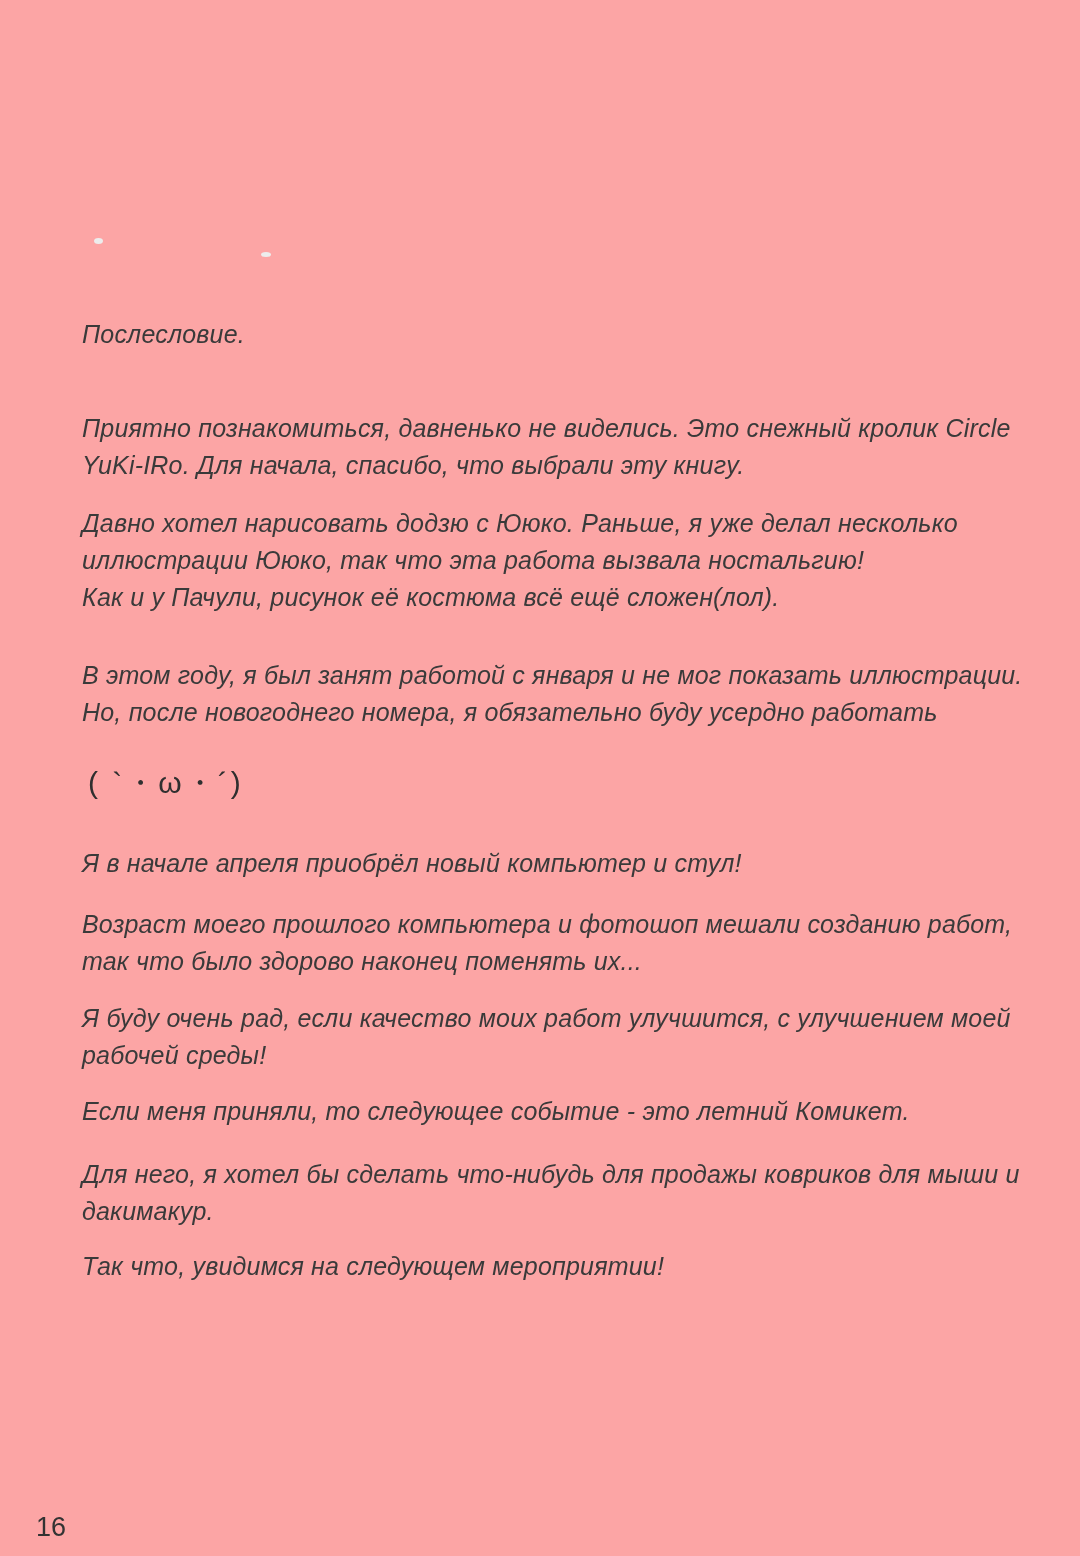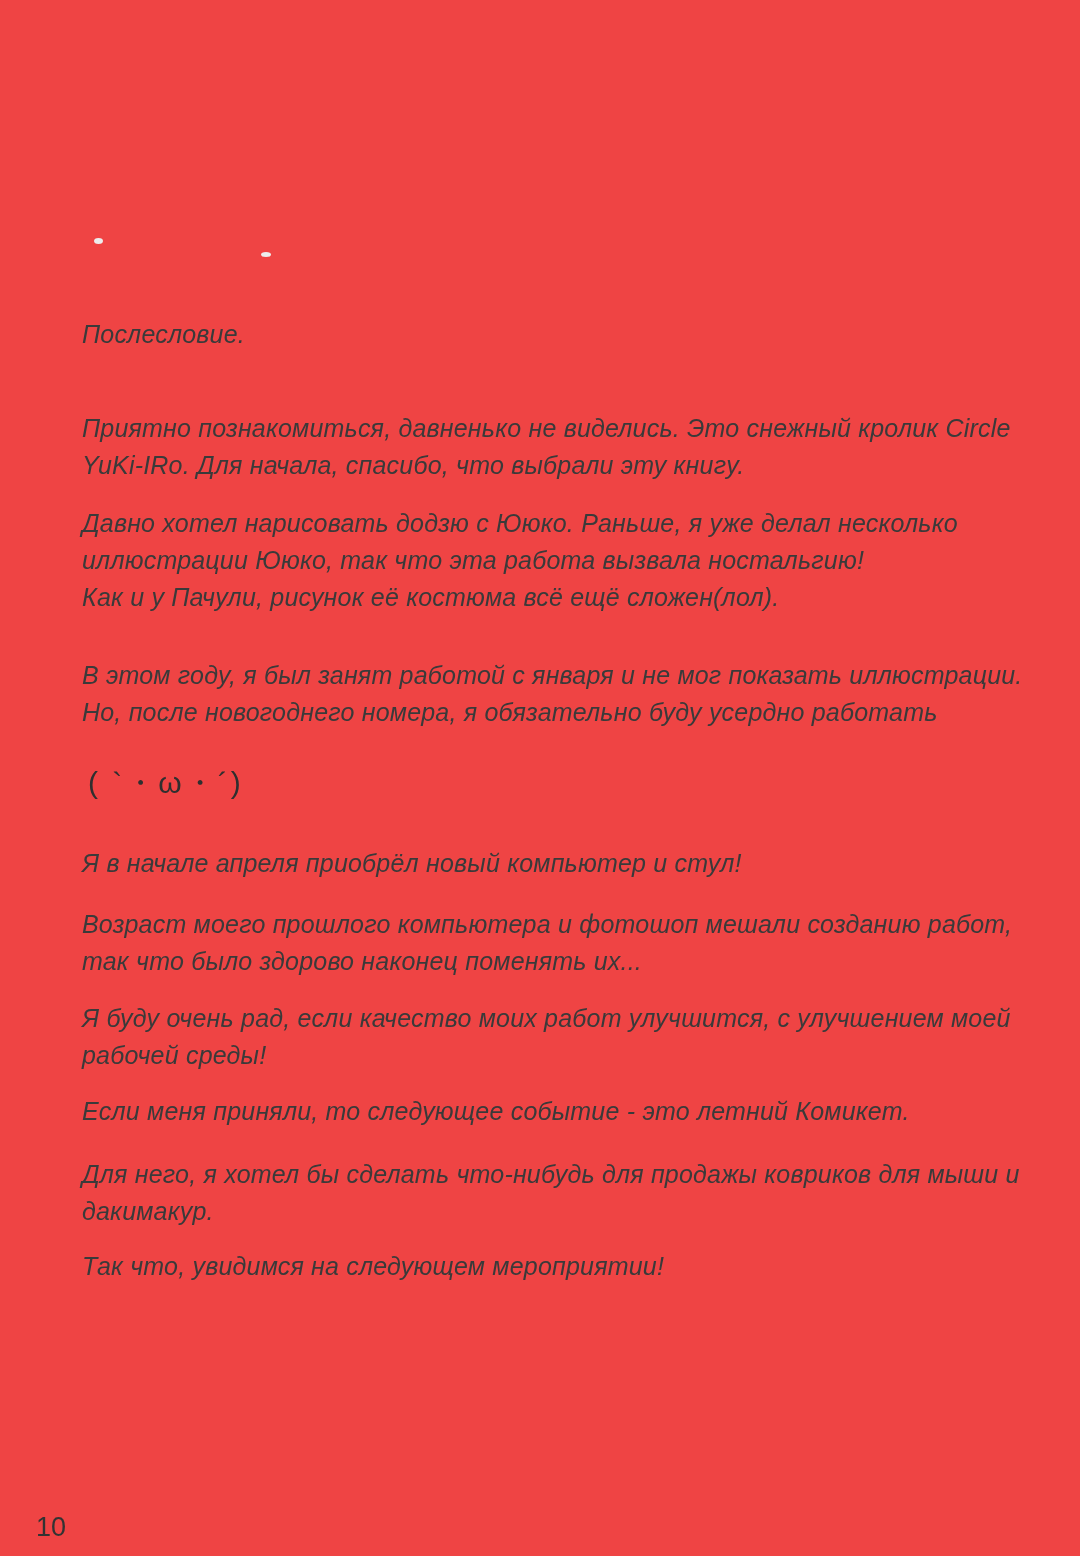--- a/index.html
+++ b/index.html
@@ -4,21 +4,21 @@
 <style>
   html, body {
     margin: 0;
     padding: 0;
     background: #ffffff;
   }
   .page {
     position: relative;
     width: 1080px;
     height: 1556px;
-    background: #ef4444;
+    background: #fca5a5;
     overflow: hidden;
     font-family: "Liberation Sans", sans-serif;
     color: #3a3a3a;
   }
   .textblock {
     position: absolute;
     left: 82px;
     width: 1000px;
     margin: 0;
     font-style: italic;
@@ -99,15 +99,15 @@
   <p class="textblock p6">Я буду очень рад, если качество моих работ улучшится, с улучшением моей
 рабочей среды!</p>
 
   <p class="textblock p7">Если меня приняли, то следующее событие - это летний Комикет.</p>
 
   <p class="textblock p8">Для него, я хотел бы сделать что-нибудь для продажы ковриков для мыши и
 дакимакур.</p>
 
   <p class="textblock p9">Так что, увидимся на следующем мероприятии!</p>
 
-  <div class="page-number">10</div>
+  <div class="page-number">16</div>
 
 </div>
 
 </body></html>

